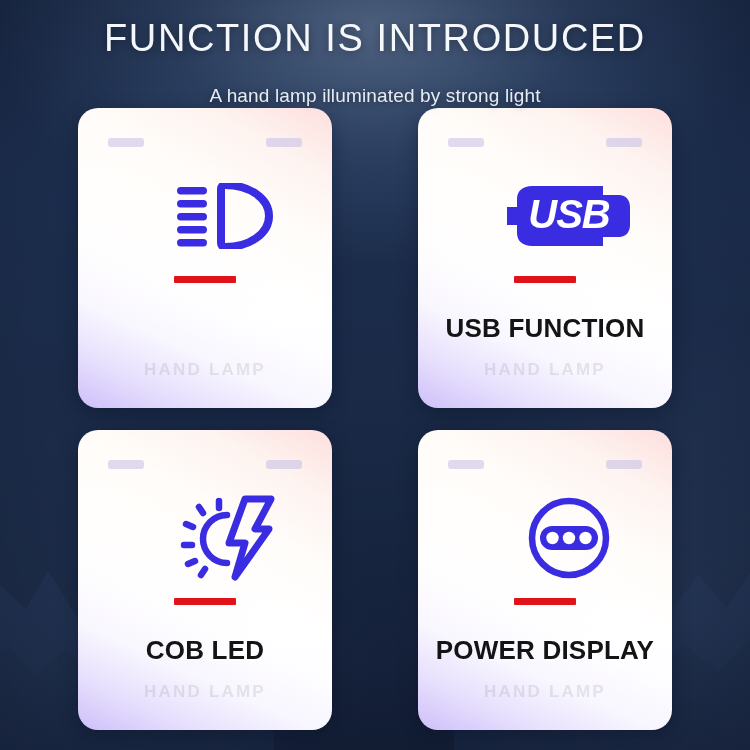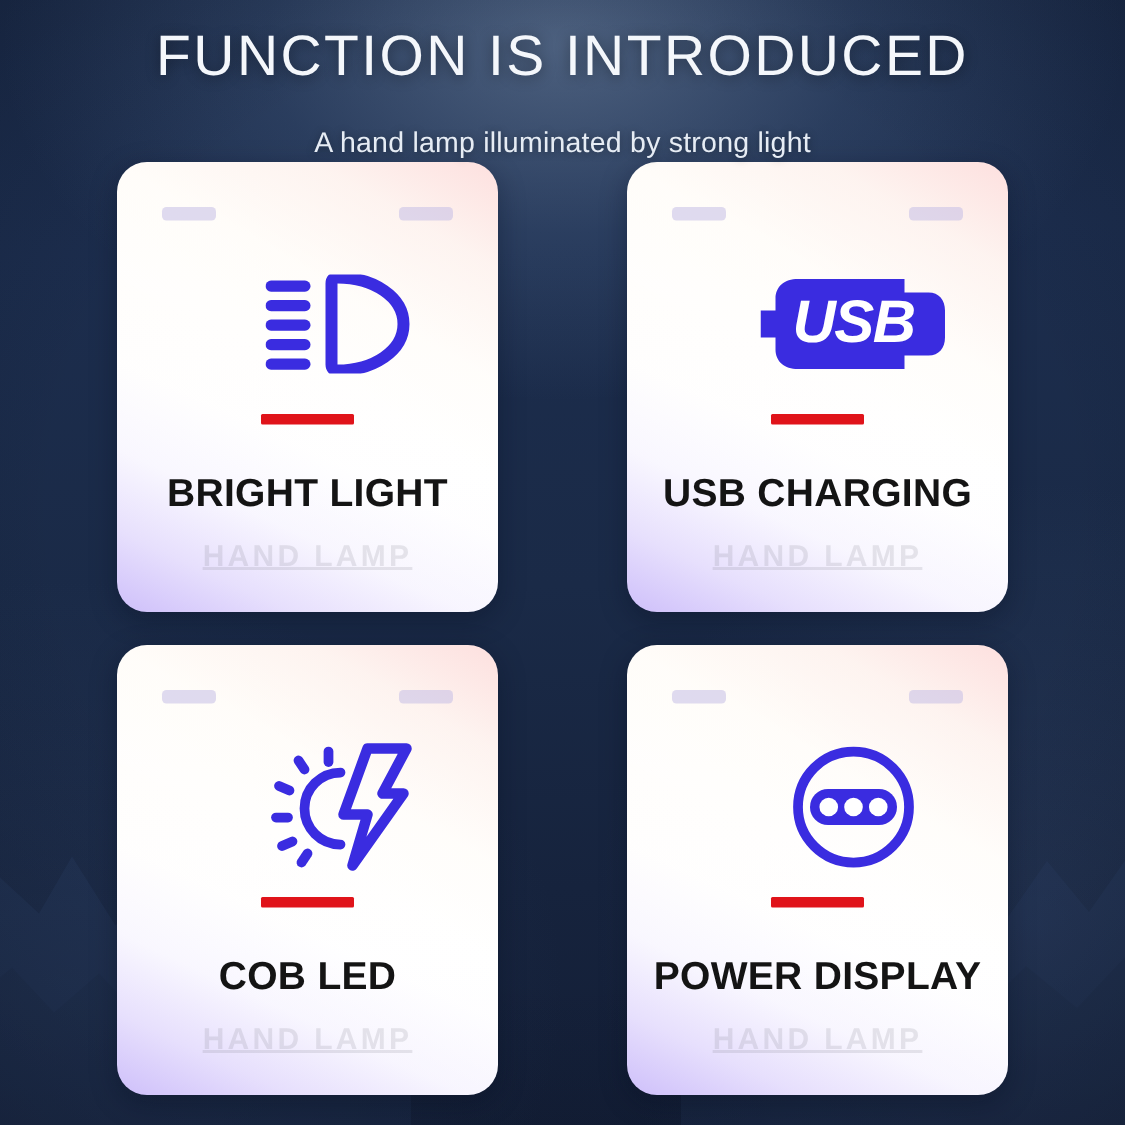--- a/index.html
+++ b/index.html
@@ -62,22 +62,22 @@
     display:flex;align-items:center;justify-content:center;padding-left:48px;
   }
   .rule{position:absolute;left:50%;transform:translateX(-50%);top:168px;
         width:62px;height:7px;background:#e0131a;border-radius:1px;}
   .card-title{
     position:absolute;left:0;right:0;top:205px;text-align:center;
     font-size:26px;font-weight:700;color:#141414;letter-spacing:.2px;white-space:nowrap;
   }
   .watermark{
     position:absolute;left:0;right:0;top:252px;text-align:center;
-    font-size:20px;font-weight:700;letter-spacing:2.2px;
-    color:rgba(120,120,130,.17);white-space:nowrap;text-decoration:underline;
+    font-size:17px;font-weight:700;letter-spacing:2.2px;
+    color:rgba(120,120,130,.17);white-space:nowrap;
   }
 </style>
 </head>
 <body>
 
 <div class="stage">
 
   <div class="bg"></div>
 
   <svg class="mtn mtn-l" viewBox="0 0 300 235" preserveAspectRatio="none">
@@ -108,38 +108,37 @@
               <rect x="0" y="4" width="30" height="7.5" rx="3.7"></rect>
               <rect x="0" y="17" width="30" height="7.5" rx="3.7"></rect>
               <rect x="0" y="30" width="30" height="7.5" rx="3.7"></rect>
               <rect x="0" y="43" width="30" height="7.5" rx="3.7"></rect>
               <rect x="0" y="56" width="30" height="7.5" rx="3.7"></rect>
             </g>
             <path d="M44 6 C44 3.5 45.5 2 48 2 C72 2 92 15 92 33 C92 51 72 64 48 64 C45.5 64 44 62.5 44 60 Z" fill="none" stroke="#3a2ce0" stroke-width="8" stroke-linejoin="round"></path>
           </svg>
         </div>
         <div class="rule"></div>
-        <div class="card-title">BRIGHT LIGHT</div>
         <div class="watermark">HAND LAMP</div>
       </div>
     </div>
 
     <div class="card">
       <div class="card-inner">
         <span class="tab tab-l"></span>
         <span class="tab tab-r"></span>
         <div class="icon-wrap">
           <svg width="124" height="62" viewBox="0 0 124 62">
             <path d="M0 22 L10 22 L10 14 C10 6 16 1 25 1 L96 1 L96 10 L112 10 C119 10 123 15 123 22 L123 40
                      C123 47 119 52 112 52 L96 52 L96 61 L25 61 C16 61 10 56 10 48 L10 40 L0 40 Z" fill="#3a2ce0"></path>
             <text x="62" y="43" font-family="'Liberation Sans',sans-serif" font-size="40" font-weight="700" font-style="italic" fill="#ffffff" text-anchor="middle" letter-spacing="-1">USB</text>
           </svg>
         </div>
         <div class="rule"></div>
-        <div class="card-title">USB CHARGING</div>
+        <div class="card-title">USB FUNCTION</div>
         <div class="watermark">HAND LAMP</div>
       </div>
     </div>
 
     <div class="card">
       <div class="card-inner">
         <span class="tab tab-l"></span>
         <span class="tab tab-r"></span>
         <div class="icon-wrap">
           <svg width="100" height="86" viewBox="0 0 100 86">

